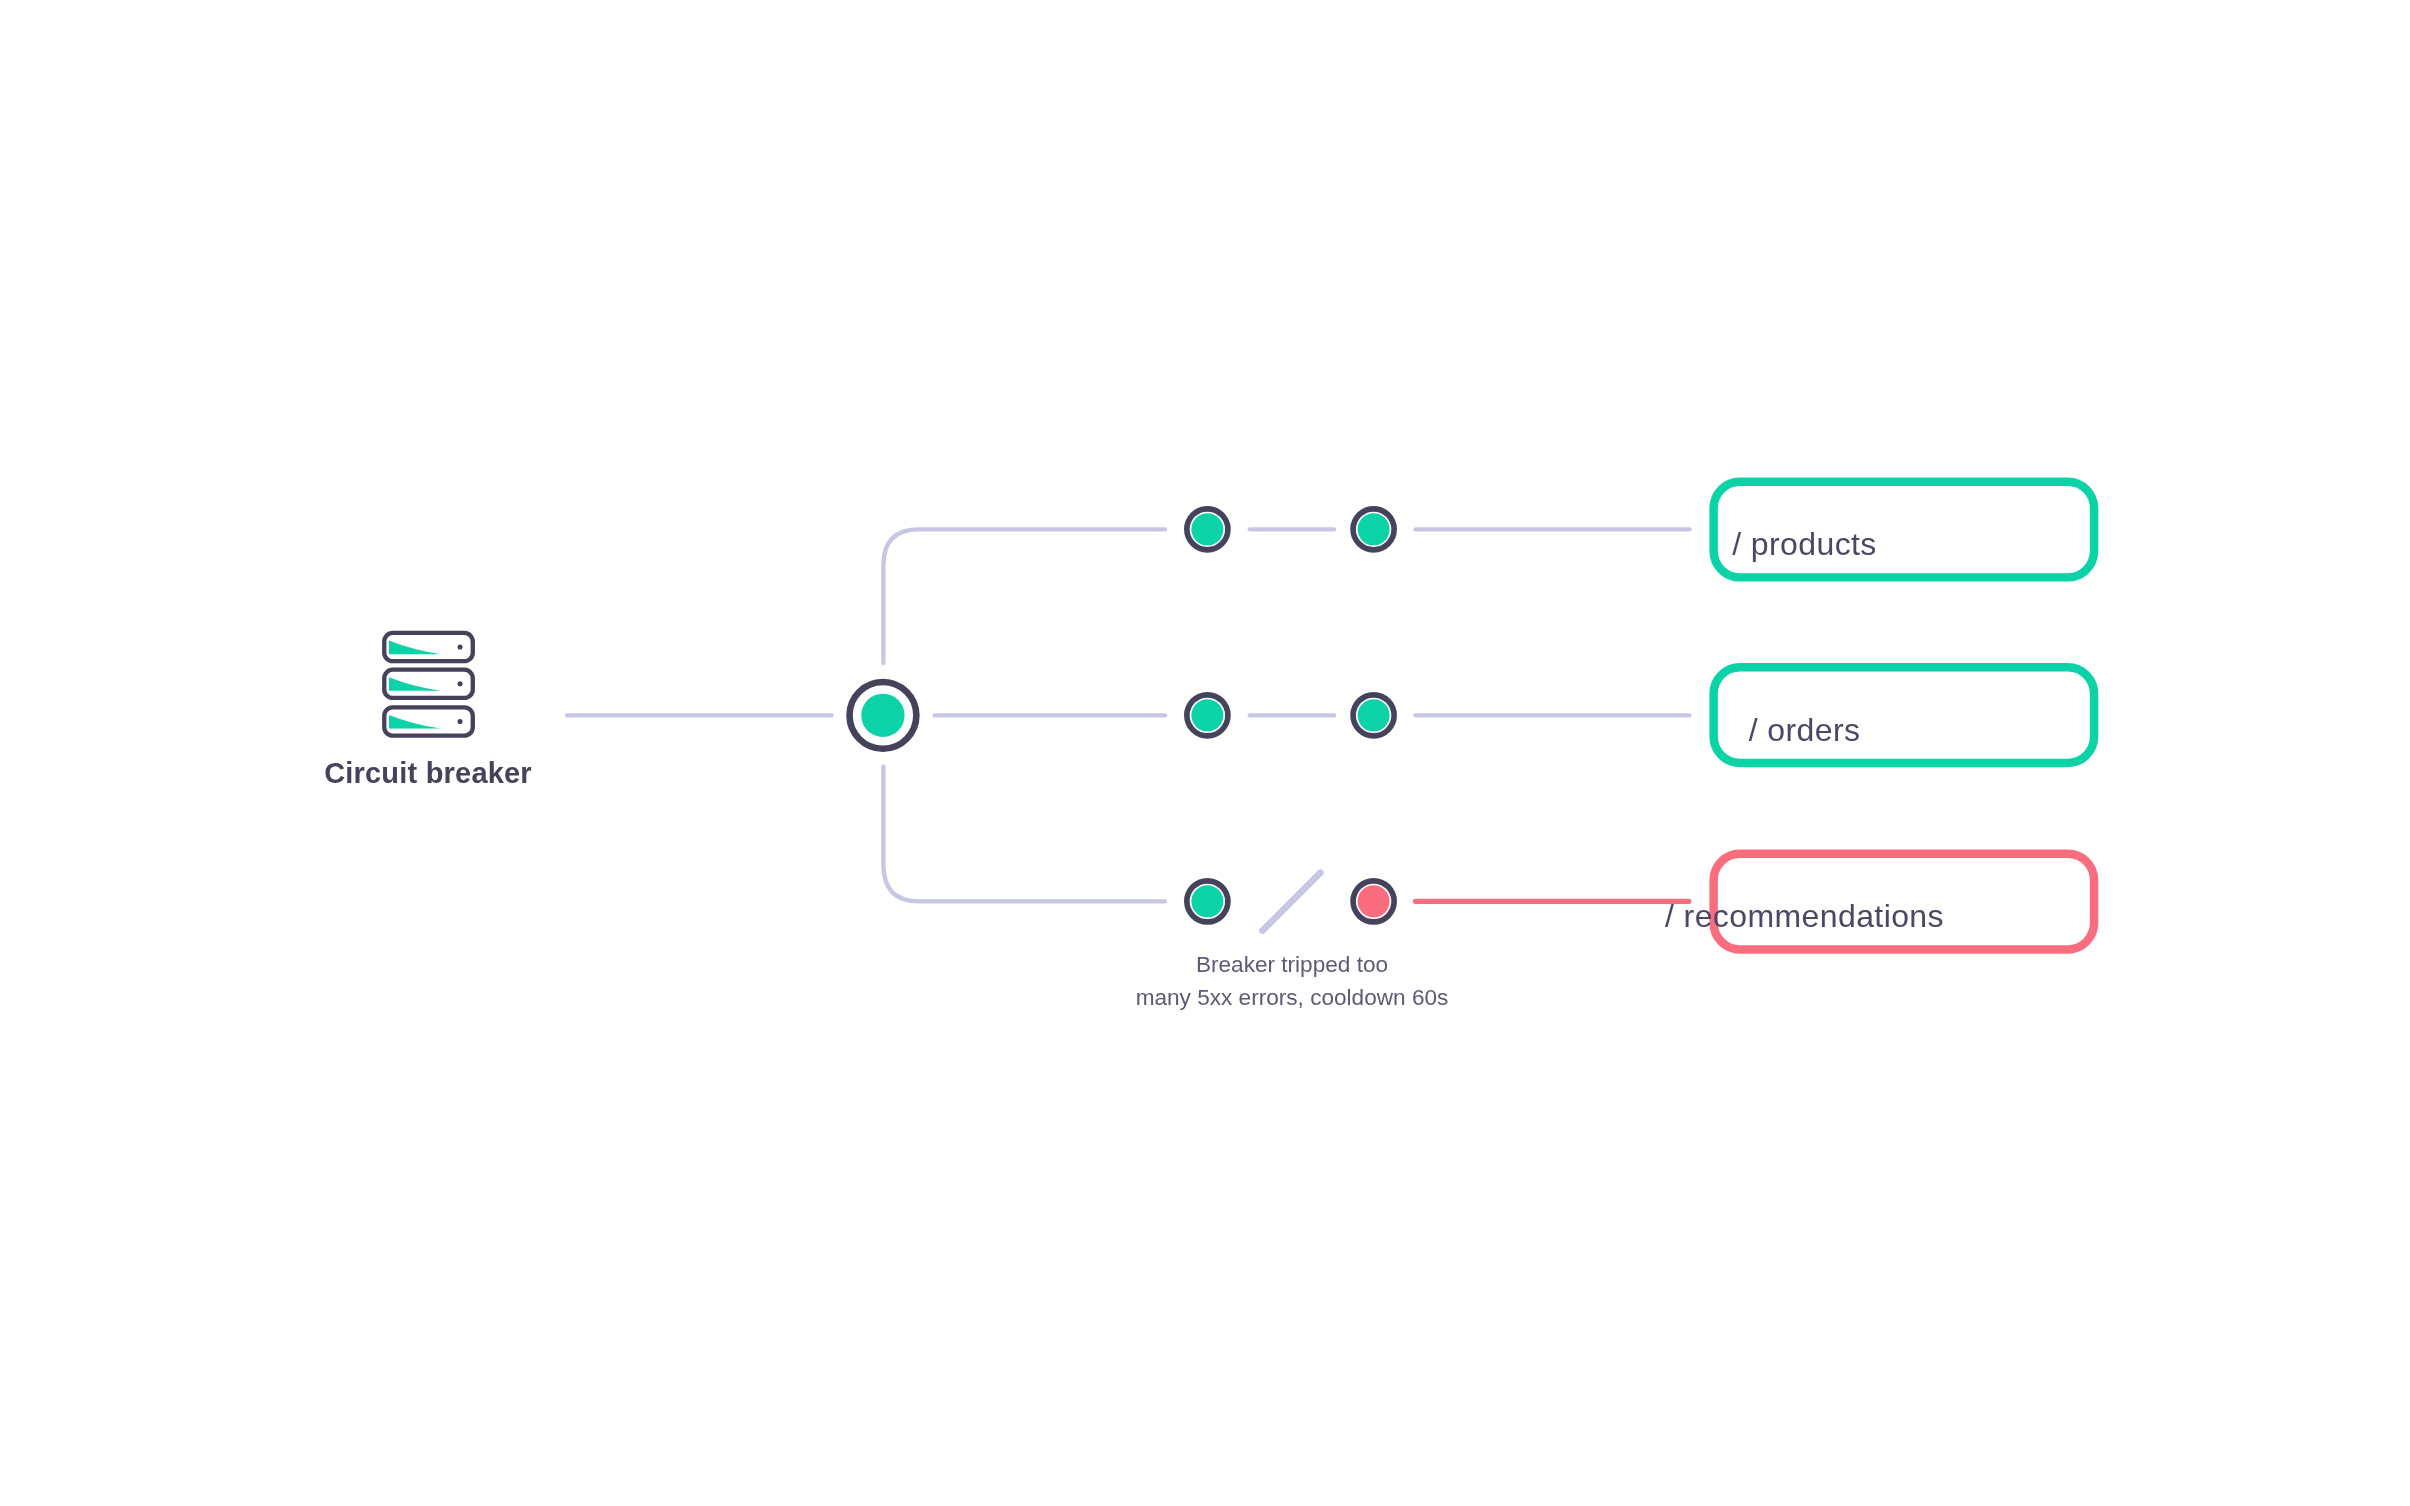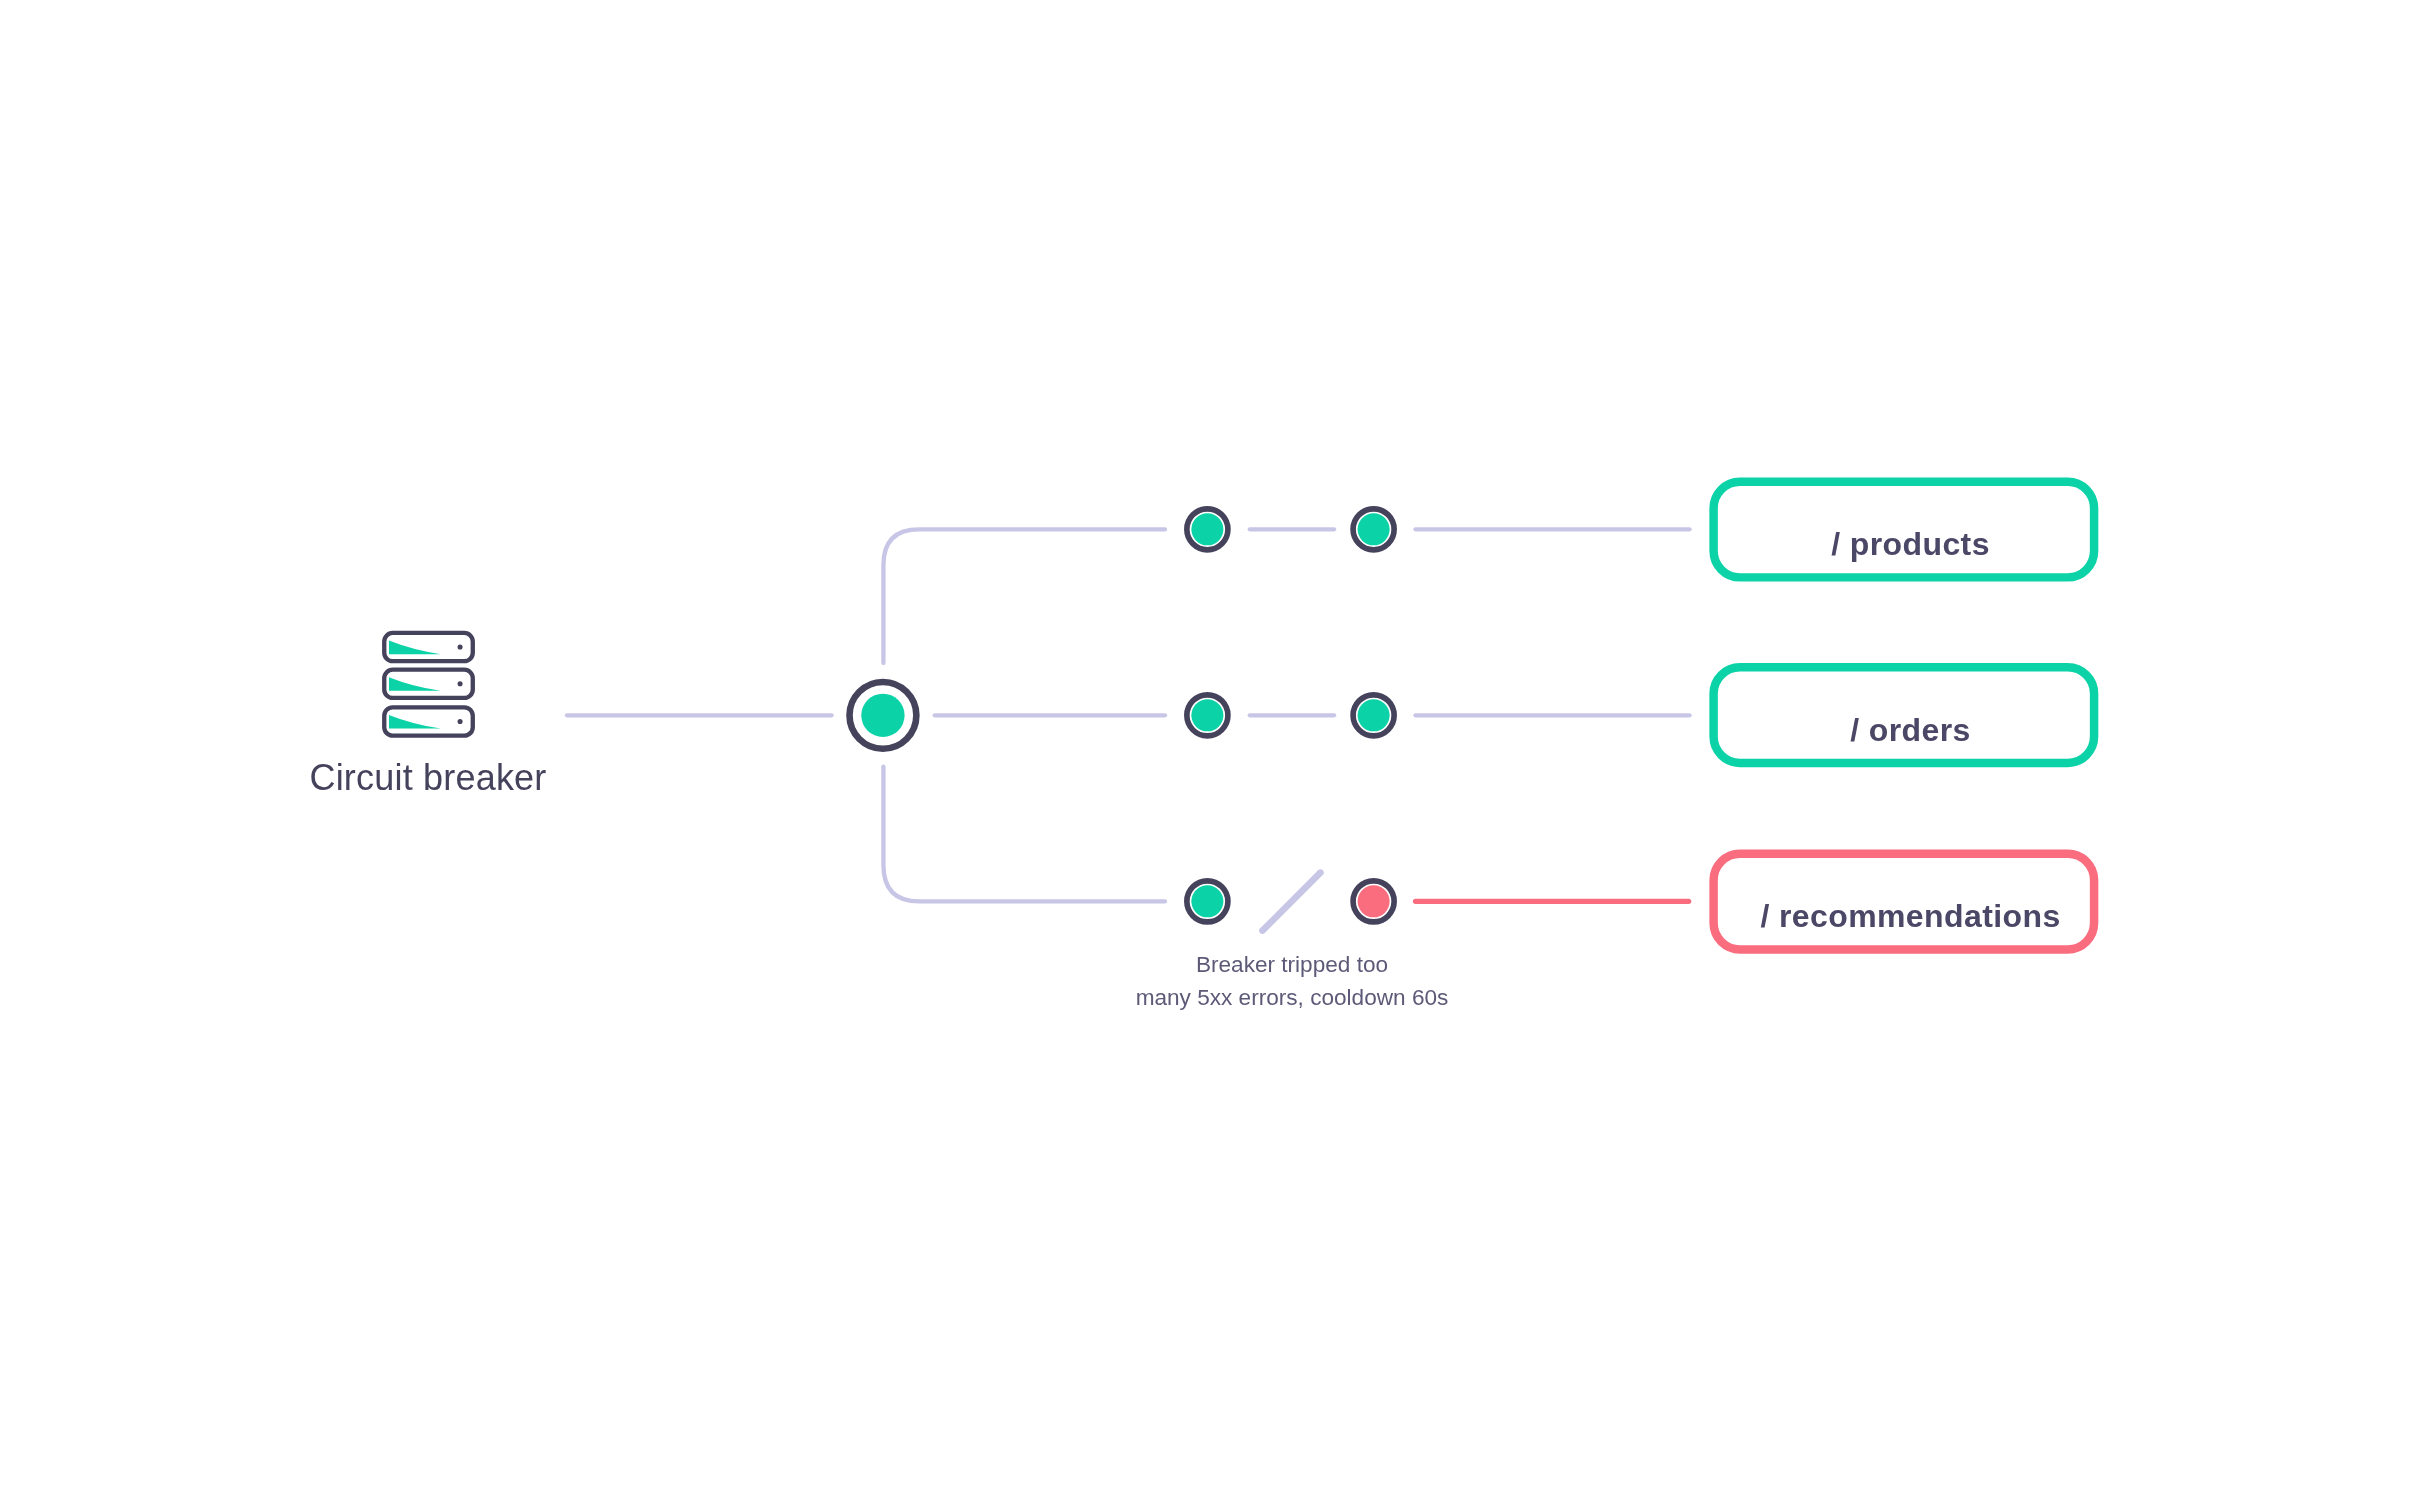--- a/index.html
+++ b/index.html
@@ -21,36 +21,36 @@
   .fill-teal   { fill: var(--teal); }
   .fill-coral  { fill: var(--coral); }
   .fill-navy   { fill: var(--navy); }
   .fill-white  { fill: #ffffff; }
   .fill-none   { fill: none; }
 
   .source-label {
     position: absolute;
     left: 428px; top: 757px;
     transform: translateX(-50%);
-    font-size: 36px;
-    font-weight: 400;
+    font-size: 29px;
+    font-weight: 700;
     letter-spacing: 0.2px;
     color: var(--navy);
     white-space: nowrap;
   }
   .route-label {
     position: absolute;
-    left: 1716px;
+    left: 1610px;
     width: 389px;
     height: 134px;
     display: flex;
     align-items: center;
     justify-content: center;
     font-size: 32px;
-    font-weight: 700;
+    font-weight: 400;
     letter-spacing: 0.4px;
     color: var(--label);
     white-space: nowrap;
   }
   .route-label.r0 { top: 477px; }
   .route-label.r1 { top: 663px; }
   .route-label.r2 { top: 849px; }
 
   .breaker-caption {
     position: absolute;

